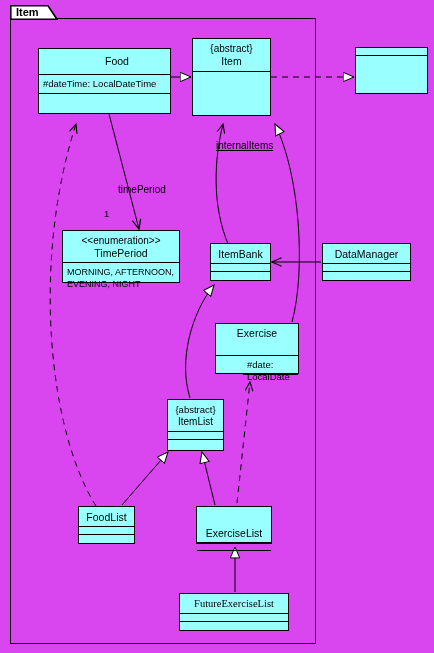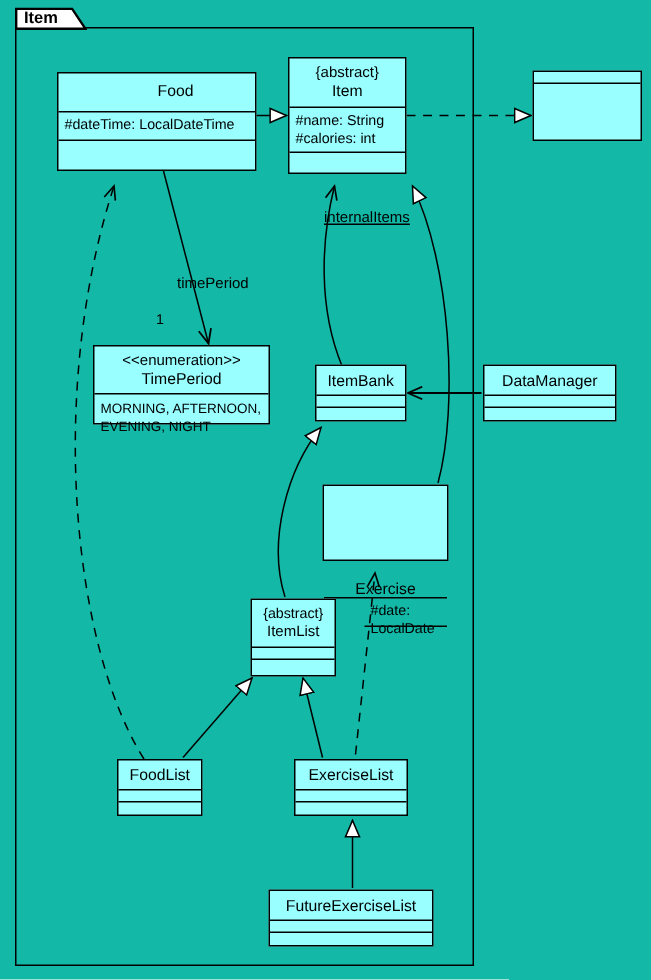--- a/index.html
+++ b/index.html
@@ -1,19 +1,19 @@
 <!DOCTYPE html>
 <html><head>
 <meta charset="utf-8">
 <style>
   html,body{margin:0;padding:0;background:#ffffff;}
   #stage{
     position:relative;
     width:434px;height:653px;
-    background:#14b8a6;
+    background:#d946ef;
     font-family:"Liberation Sans", sans-serif;
     overflow:hidden;
   }
   #svg-layer{position:absolute;left:0;top:0;width:434px;height:653px;}
   .node{
     position:absolute;
     background:#99ffff;
     border:1px solid #000000;
     box-sizing:border-box;
     z-index:3;
@@ -154,24 +154,20 @@
     <div class="compartment name-comp" style="height:26px;padding-top:6px;padding-left:29px;">Food</div>
     <div class="compartment attr-comp" style="height:19px;padding-top:3px;">#dateTime: LocalDateTime</div>
     <div class="compartment empty-comp"></div>
   </div>
 
   <div class="node" style="left:192px;top:38px;width:79px;height:78px;">
     <div class="compartment name-comp" style="height:33px;padding-top:4px;">
       <span class="stereo">{abstract}</span>
       <span>Item</span>
     </div>
-    <div class="compartment attr-comp" style="height:30px;padding-top:3px;">
-      <div>#name: String</div>
-      <div>#calories: int</div>
-    </div>
     <div class="compartment empty-comp"></div>
   </div>
 
   <div class="node" style="left:355px;top:47px;width:73px;height:47px;">
     <div class="compartment empty-comp"></div>
     <div class="compartment empty-comp"></div>
   </div>
 
   <div class="node" style="left:62px;top:230px;width:118px;height:53px;">
     <div class="compartment name-comp" style="height:32px;padding-top:4px;">
@@ -190,47 +186,47 @@
     <div class="compartment empty-comp"></div>
   </div>
 
   <div class="node" style="left:322px;top:243px;width:89px;height:38px;">
     <div class="compartment name-comp" style="height:20px;padding-top:4px;">DataManager</div>
     <div class="compartment empty-comp"></div>
     <div class="compartment empty-comp"></div>
   </div>
 
   <div class="node" style="left:215px;top:323px;width:84px;height:51px;">
-    <div class="compartment name-comp" style="height:32px;padding-top:20px;margin-top:43px;">Exercise</div>
+    <div class="compartment name-comp" style="height:32px;padding-top:3px;">Exercise</div>
     <div class="compartment attr-comp" style="height:19px;padding-top:3px;margin-left:27px;">#date: LocalDate</div>
     <div class="compartment empty-comp"></div>
   </div>
 
   <div class="node" style="left:167px;top:399px;width:57px;height:52px;">
     <div class="compartment name-comp" style="height:32px;padding-top:4px;font-size:10px;">
       <span class="stereo" style="font-size:9.5px;">{abstract}</span>
       <span>ItemList</span>
     </div>
     <div class="compartment empty-comp"></div>
     <div class="compartment empty-comp"></div>
   </div>
 
   <div class="node" style="left:78px;top:506px;width:57px;height:38px;">
     <div class="compartment name-comp" style="height:20px;padding-top:4px;">FoodList</div>
     <div class="compartment empty-comp"></div>
     <div class="compartment empty-comp"></div>
   </div>
 
   <div class="node" style="left:196px;top:506px;width:76px;height:38px;">
-    <div class="compartment name-comp" style="height:20px;padding-top:4px;">ExerciseList</div>
-    <div class="compartment empty-comp"></div>
-    <div class="compartment empty-comp"></div>
-  </div>
-
-  <div class="node" style="left:179px;top:593px;width:110px;height:38px;">
+    <div class="compartment name-comp" style="height:20px;padding-top:4px;margin-top:16px;">ExerciseList</div>
+    <div class="compartment empty-comp"></div>
+    <div class="compartment empty-comp"></div>
+  </div>
+
+  <div class="node" style="left:179px;top:593px;width:110px;height:38px;font-family:Liberation Serif, serif;">
     <div class="compartment name-comp" style="height:20px;padding-top:4px;">FutureExerciseList</div>
     <div class="compartment empty-comp"></div>
     <div class="compartment empty-comp"></div>
   </div>
 
   <div class="edge-label" style="left:118px;top:184px;">timePeriod</div>
   <div class="mult-label" style="left:104px;top:208px;">1</div>
   <div class="edge-label" style="left:216px;top:140px;text-decoration:underline;">internalItems</div>
 
 </div>

